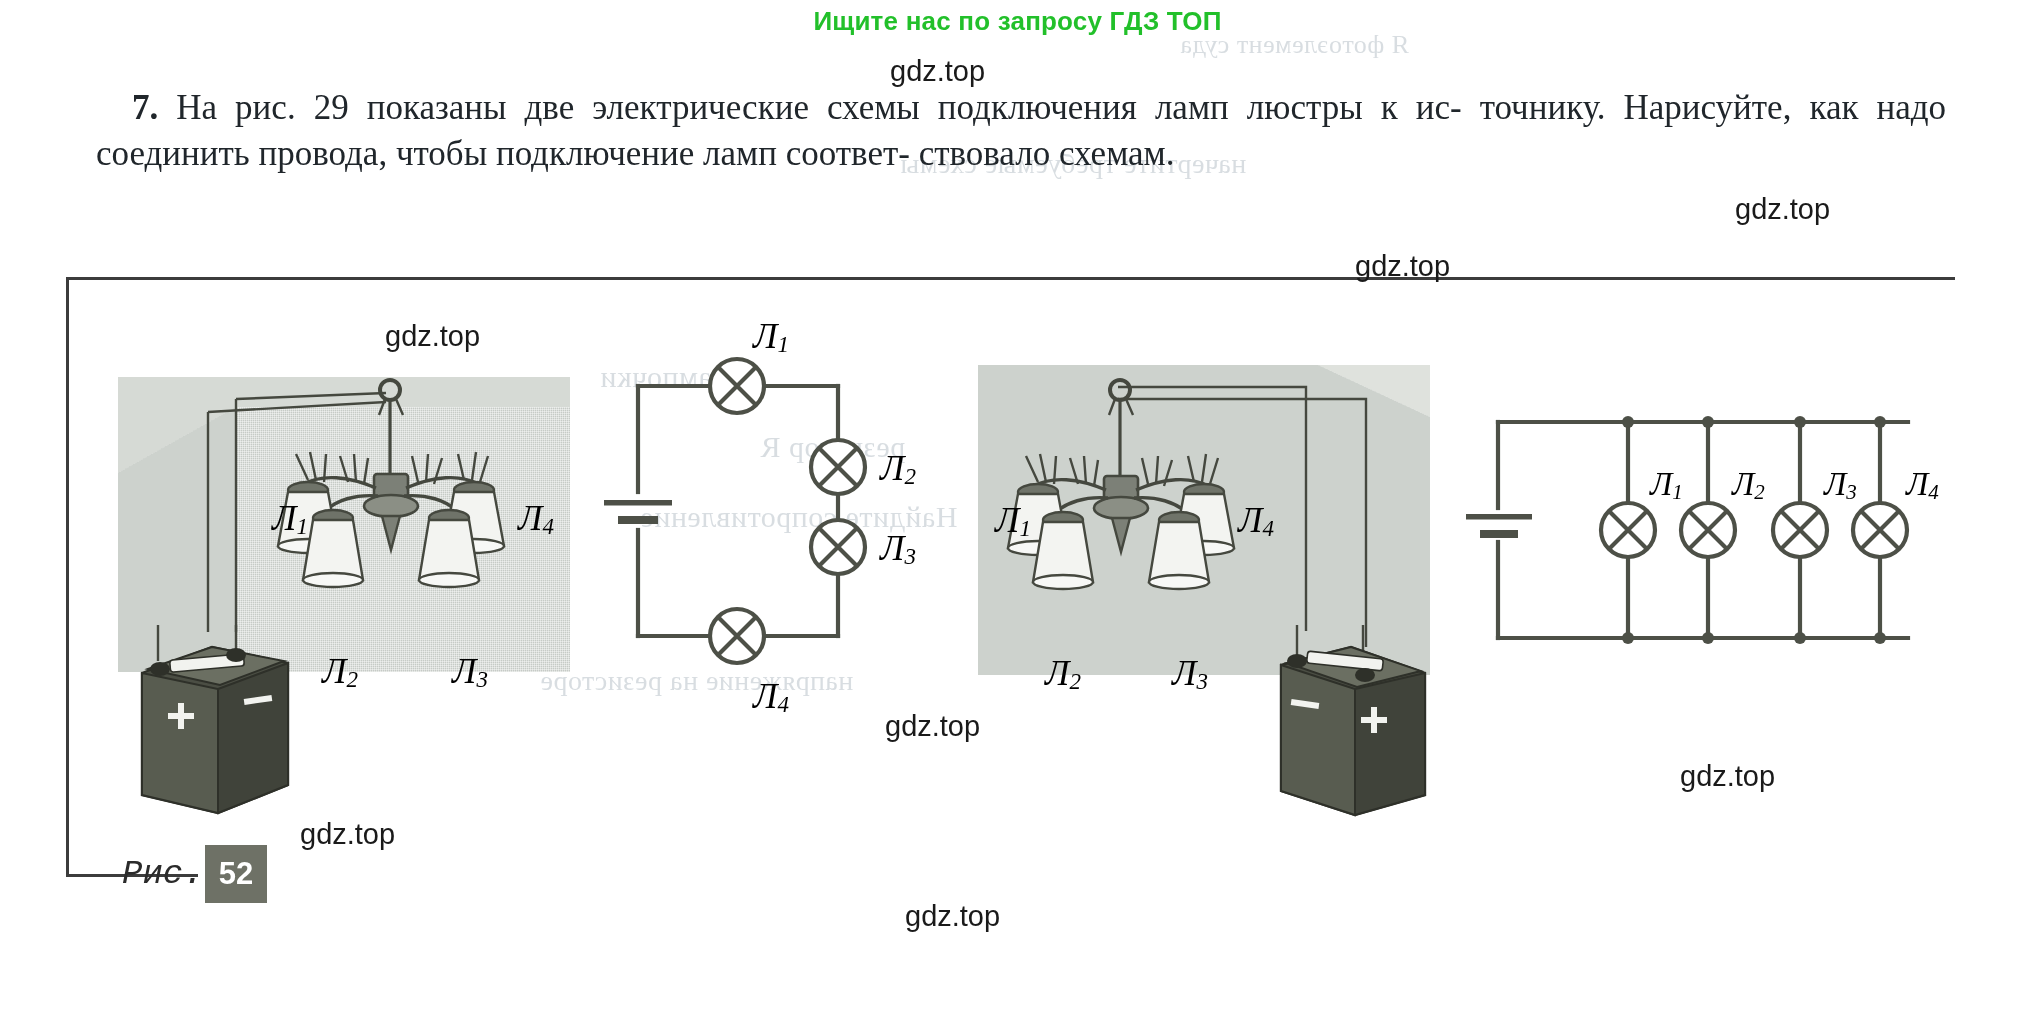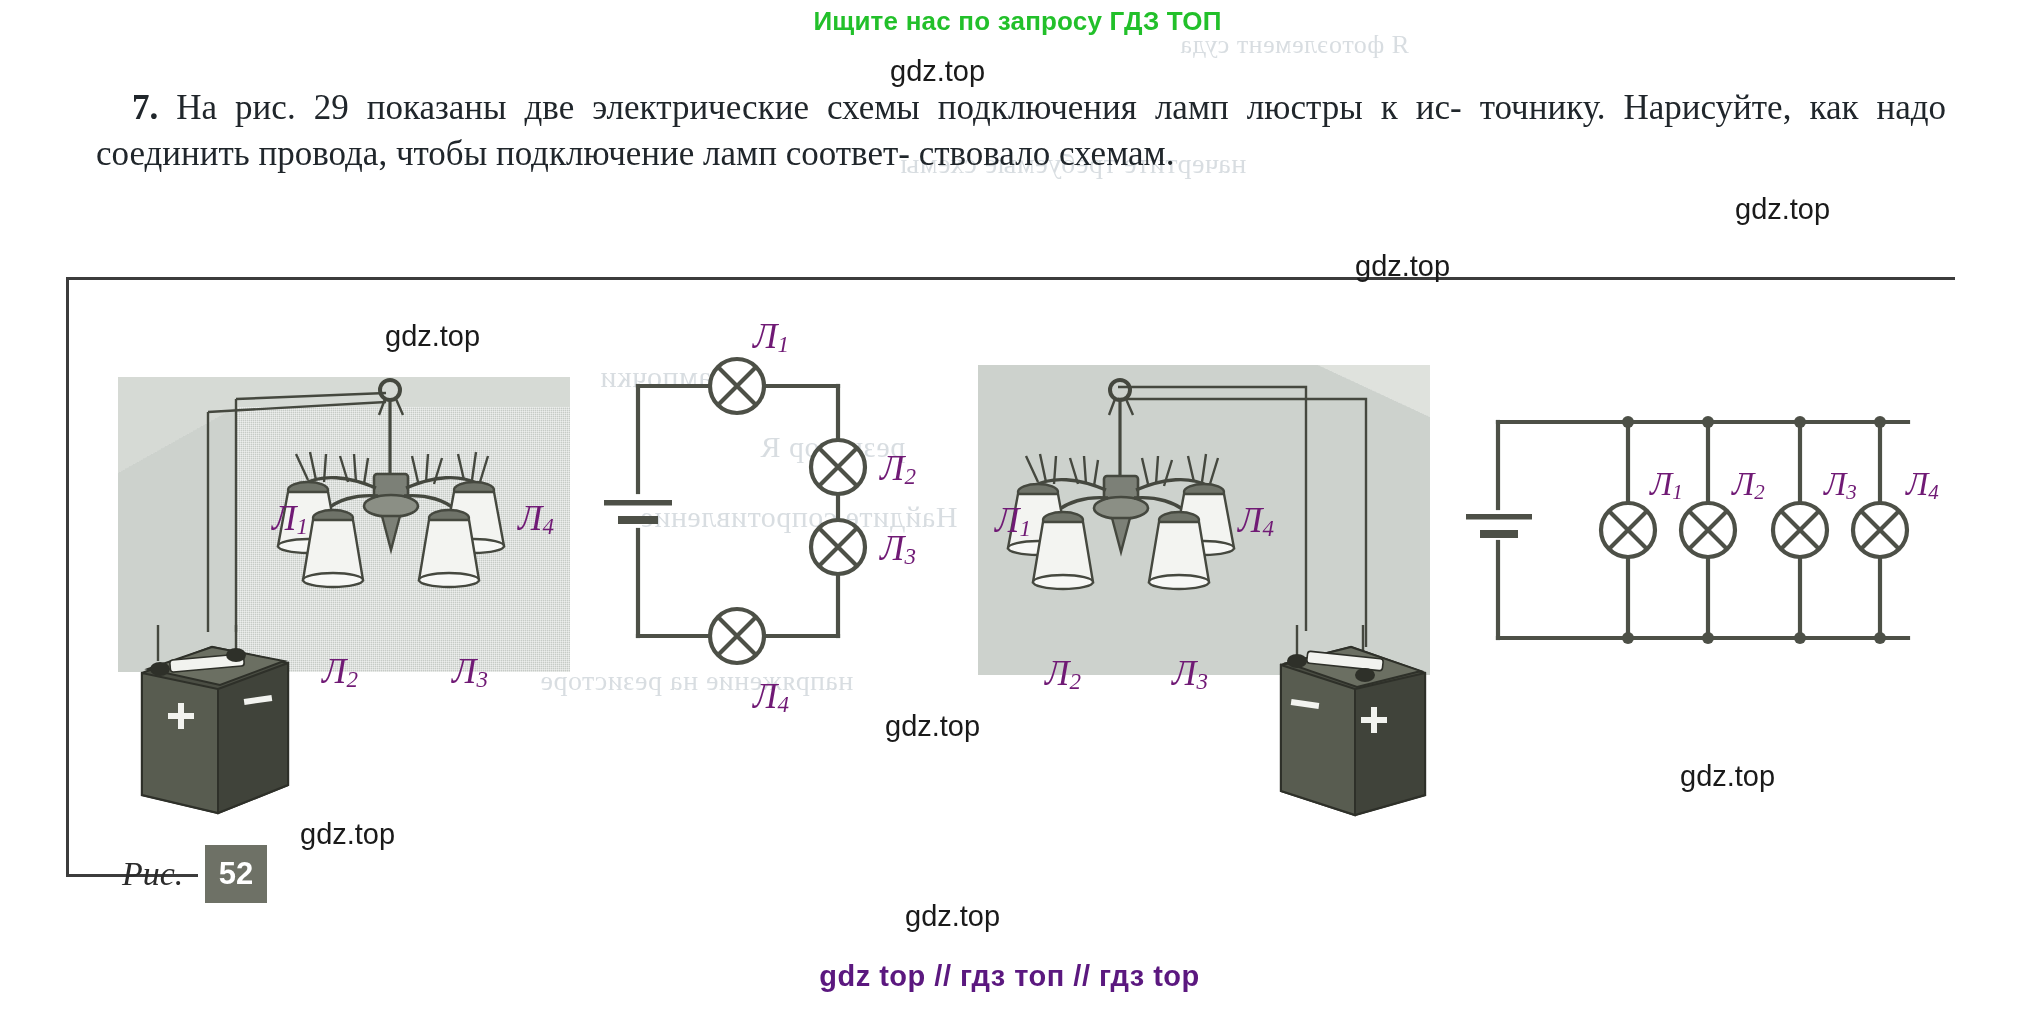--- a/index.html
+++ b/index.html
@@ -72,21 +72,21 @@
     width:1889px;height:600px;
   }
   .fr-top{position:absolute;left:0;top:0;width:1889px;height:3px;background:#3c3c3c;}
   .fr-left{position:absolute;left:0;top:0;width:3px;height:600px;background:#3c3c3c;}
   .fr-bottom{position:absolute;left:0;bottom:0;width:132px;height:3px;background:#3c3c3c;}
 
   
   .cap{
     position:absolute;left:122px;top:855px;
     font-size:34px;font-style:italic;color:#2b2b2b;
-    font-family:Liberation Serif, serif;
+    font-family:Liberation Mono, monospace;
   }
   .capbox{
     position:absolute;left:205px;top:845px;
     width:62px;height:58px;
     background:#6e7166;
     color:#ffffff;
     font-family:"Liberation Sans", sans-serif;
     font-weight:bold;font-size:31px;
     display:flex;align-items:center;justify-content:center;
   }
@@ -100,21 +100,21 @@
       #c6cbc6;
   }
 
   svg{display:block;overflow:visible;}
 
   
   .lbl{
     position:absolute;
     font-family:"Liberation Serif", serif;
     font-style:italic;
-    color:#701a75;
+    color:#000000;
     white-space:nowrap;
     line-height:1;
   }
   .lbl .main{font-size:36px;}
   .lbl .sub{font-size:23px;vertical-align:sub;font-style:italic;}
   .lbl-sm .main{font-size:33px;}
   .lbl-sm .sub{font-size:21px;vertical-align:sub;}
 </style>
 </head>
 <body>
@@ -456,15 +456,14 @@
     <div class="wm" style="left:890px;top:55px;">gdz.top</div>
     <div class="wm" style="left:1735px;top:193px;">gdz.top</div>
     <div class="wm" style="left:1355px;top:250px;">gdz.top</div>
     <div class="wm" style="left:385px;top:320px;">gdz.top</div>
     <div class="wm" style="left:885px;top:710px;">gdz.top</div>
     <div class="wm" style="left:300px;top:818px;">gdz.top</div>
     <div class="wm" style="left:1680px;top:760px;">gdz.top</div>
     <div class="wm" style="left:905px;top:900px;">gdz.top</div>
   </div>
 
-  <div class="wm-bottom">gdz top  //  гдз топ  //  гдз top</div>
 
 </div>
 
 </body></html>

